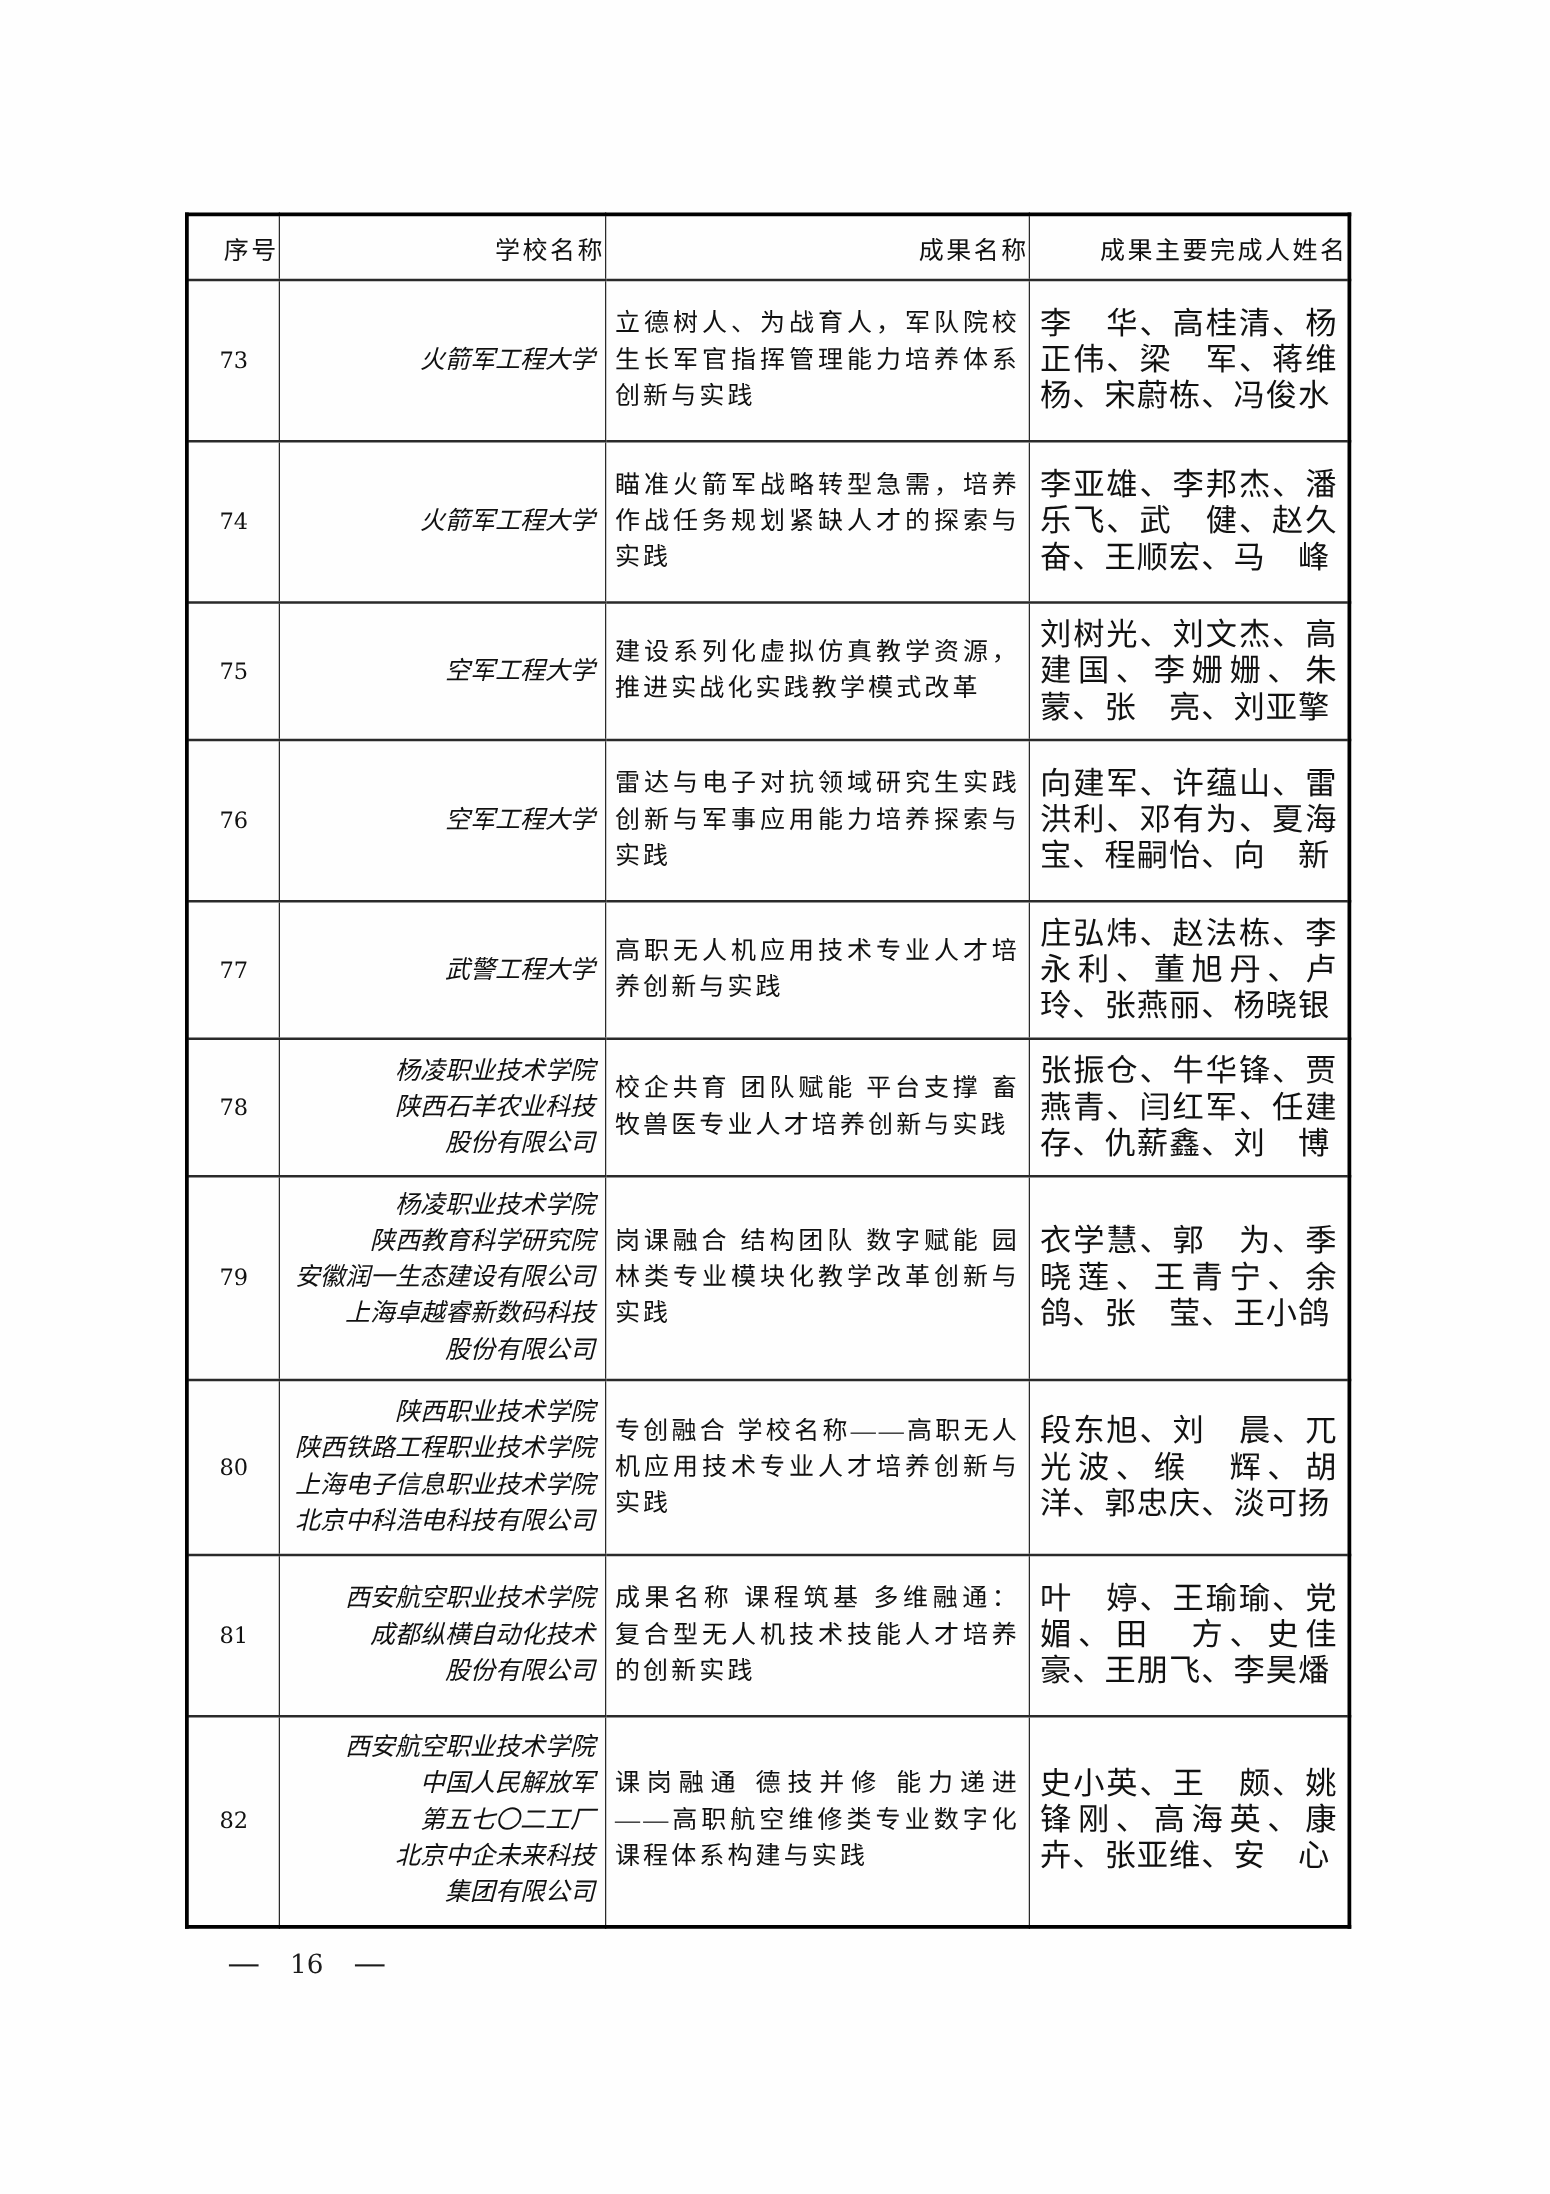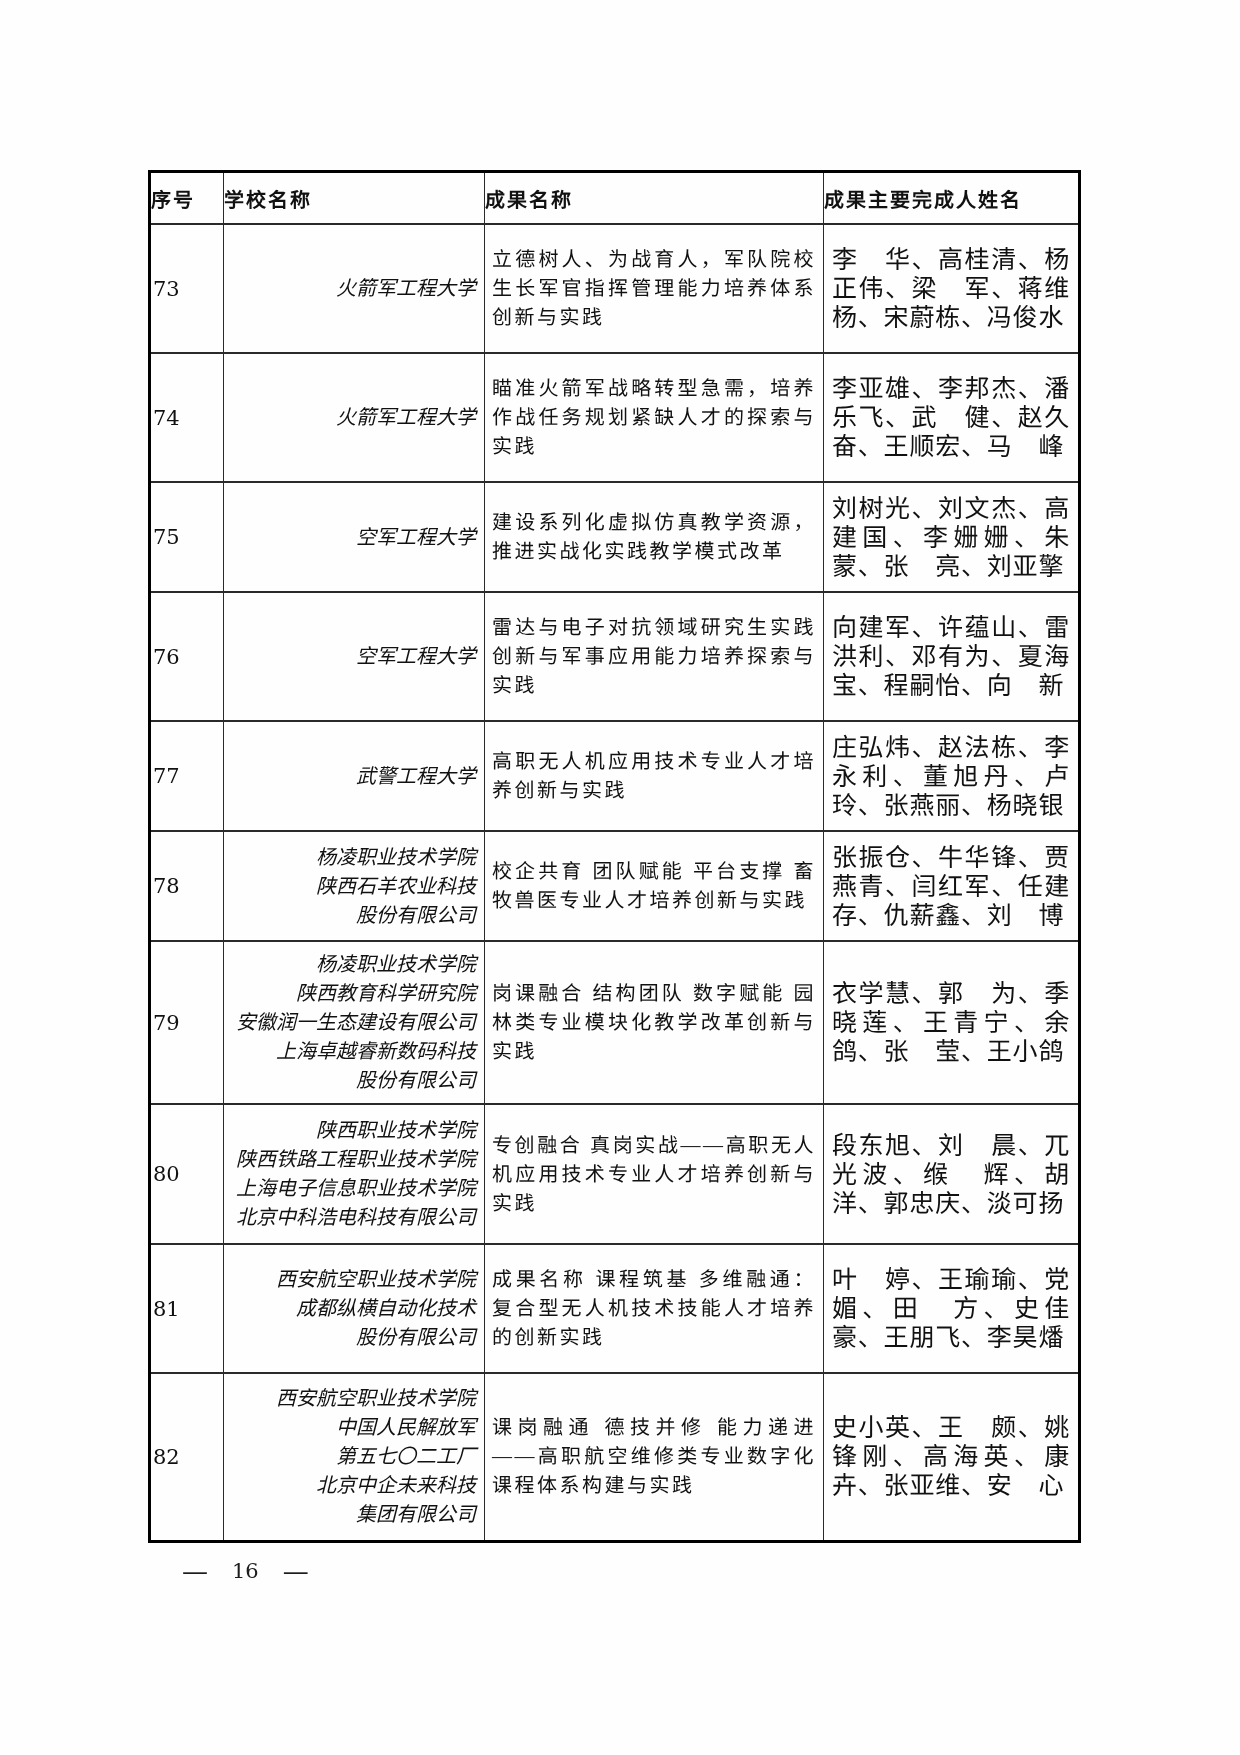--- a/index.html
+++ b/index.html
@@ -25,29 +25,30 @@
   col.c-people{width:256px;}
   th,td{
     border:solid #2a2a2a;
     border-width:2px 1px;
     vertical-align:middle;
     font-weight:normal;
   }
   th{
     height:46px;
     font-family:"Liberation Sans","DejaVu Sans",sans-serif;
-    font-weight:bold;
+    font-weight:normal;
     font-size:20px;
-    text-align:left;
+    text-align:right;
     letter-spacing:2px;
     padding:2px 0;
   }
   td.cell-no{
+    text-align:center;
     font-family:"DejaVu Serif","Liberation Serif",serif;
-    font-size:21px;
+    font-size:18px;
     padding:6px 2px;
   }
   td.cell-school{
     text-align:right;
     font-size:20px;
     line-height:29px;
     white-space:pre-line;
     padding:8px 8px;
     font-style:italic;
   }
@@ -147,21 +148,21 @@
 股份有限公司</td>
         <td class="cell-achv">岗课融合 结构团队 数字赋能 园林类专业模块化教学改革创新与实践</td>
         <td class="cell-people">衣学慧、郭　为、季晓莲、王青宁、余　鸽、张　莹、王小鸽</td>
       </tr>
       <tr class="r80">
         <td class="cell-no">80</td>
         <td class="cell-school">陕西职业技术学院
 陕西铁路工程职业技术学院
 上海电子信息职业技术学院
 北京中科浩电科技有限公司</td>
-        <td class="cell-achv">专创融合 真岗实战——高职无人机应用技术专业人才培养创新与实践</td>
+        <td class="cell-achv">专创融合 学校名称——高职无人机应用技术专业人才培养创新与实践</td>
         <td class="cell-people">段东旭、刘　晨、兀光波、缑　辉、胡　洋、郭忠庆、淡可扬</td>
       </tr>
       <tr class="r3">
         <td class="cell-no">81</td>
         <td class="cell-school">西安航空职业技术学院
 成都纵横自动化技术
 股份有限公司</td>
         <td class="cell-achv">成果名称 课程筑基 多维融通：复合型无人机技术技能人才培养的创新实践</td>
         <td class="cell-people">叶　婷、王瑜瑜、党　媚、田　方、史佳豪、王朋飞、李昊燔</td>
       </tr>

